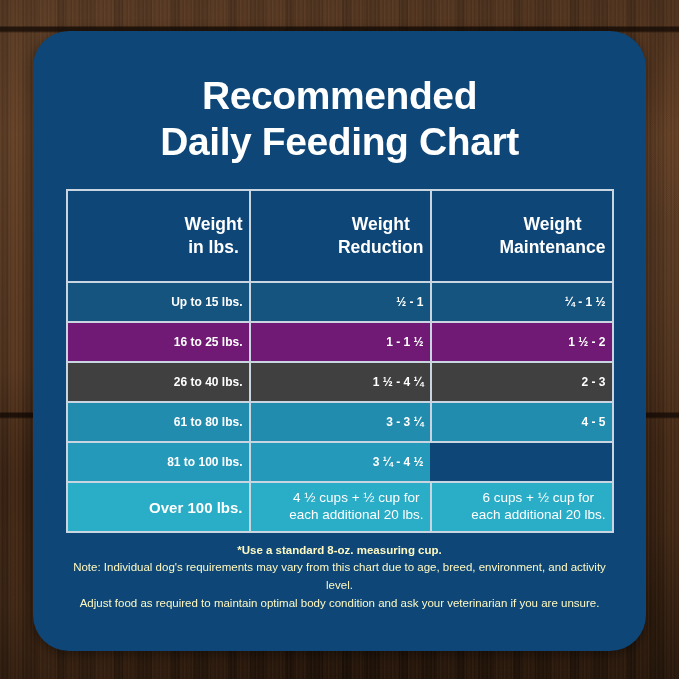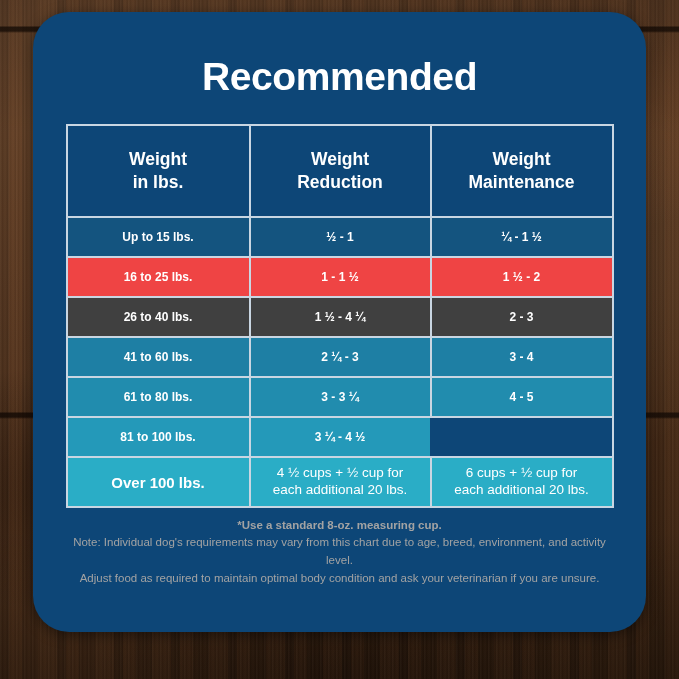--- a/index.html
+++ b/index.html
@@ -44,21 +44,21 @@
     position:absolute; inset:0;
     background:
       radial-gradient(ellipse 420px 300px at 72% 40%, rgba(255,210,160,.10), rgba(0,0,0,0) 70%),
       linear-gradient(to bottom, rgba(0,0,0,.18), rgba(0,0,0,0) 20%, rgba(0,0,0,0) 78%, rgba(0,0,0,.25));
     pointer-events:none;
   }
 
   
   #card{
     position:absolute;
-    left:33px; top:12px;
+    left:33px; top:31px;
     width:613px; height:620px;
     background:#0d4677;
     border-radius:36px;
     box-shadow:0 3px 14px rgba(0,0,0,.45);
     overflow:hidden;
   }
 
   #title{
     margin-top:42px;
     text-align:center;
@@ -76,72 +76,73 @@
     width:548px;
     border:2px solid #c9d6e2;
   }
   .trow{ display:flex; }
   .trow + .trow{ border-top:2px solid #c9d6e2; }
   .tcell{
     color:#ffffff;
     text-align:center;
     display:flex;
     align-items:center;
-    justify-content:center;
+    justify-content:flex-end;
     padding:2px 6px;
   }
   .tcell + .tcell{ border-left:2px solid #c9d6e2; }
   .c0{ width:181px; }
   .c1{ width:181px; }
   .c2{ width:182px; }
 
   
   #header-row .tcell{
     height:90px;
     font-size:17.5px;
     font-weight:bold;
     line-height:1.32;
     background:#0d4677;
   }
 
   
   .drow .tcell{ height:38px; font-size:12px; font-weight:bold; }
   .drow.r0 .tcell{ background:#14547f; }
-  .drow.r1 .tcell{ background:#ef4444; }
+  .drow.r1 .tcell{ background:#701a75; }
   .drow.r2 .tcell{ background:#404040; }
   .drow.r3 .tcell{ background:#1e7fa4; }
   .drow.r4 .tcell{ background:#218cae; }
   .drow.r5 .tcell{ background:#2499b9; }
   .drow.r6 .tcell{ background:#2aadc6; height:48px; }
   .drow.r6 .c0{ font-size:15px; }
   .drow.r6 .c1, .drow.r6 .c2{
     font-size:13.5px; font-weight:normal; line-height:1.25;
   }
   .nl{ display:block; }
 
   
   #notes{
     margin:9px auto 0 auto;
     width:560px;
     text-align:center;
-    color:#a3a3a3;
+    color:#fef9c3;
   }
   #note-star{ font-size:11.5px; font-weight:bold; line-height:1.5; }
   .note-line{ font-size:11.5px; font-weight:normal; line-height:1.55; }
 </style>
 </head>
 <body>
 
 <div id="wood-bg"></div>
 <div id="wood-sheen"></div>
 
 <div id="card">
 
   <div id="title">
     <span class="t-line">Recommended</span>
+    <span class="t-line">Daily Feeding Chart</span>
   </div>
 
   <div id="table-wrap">
 
     <div class="trow" id="header-row">
       <div class="tcell c0">
         <div>
           <span class="nl">Weight</span>
           <span class="nl">in lbs.</span>
         </div>
@@ -171,25 +172,20 @@
       <div class="tcell c1">1 - 1 ½</div>
       <div class="tcell c2">1 ½ - 2</div>
     </div>
 
     <div class="trow drow r2">
       <div class="tcell c0">26 to 40 lbs.</div>
       <div class="tcell c1">1 ½ - 4 ¼</div>
       <div class="tcell c2">2 - 3</div>
     </div>
 
-    <div class="trow drow r3">
-      <div class="tcell c0">41 to 60 lbs.</div>
-      <div class="tcell c1">2 ¼ - 3</div>
-      <div class="tcell c2">3 - 4</div>
-    </div>
 
     <div class="trow drow r4">
       <div class="tcell c0">61 to 80 lbs.</div>
       <div class="tcell c1">3 - 3 ¼</div>
       <div class="tcell c2">4 - 5</div>
     </div>
 
     <div class="trow drow r5">
       <div class="tcell c0">81 to 100 lbs.</div>
       <div class="tcell c1">3 ¼ - 4 ½</div>

